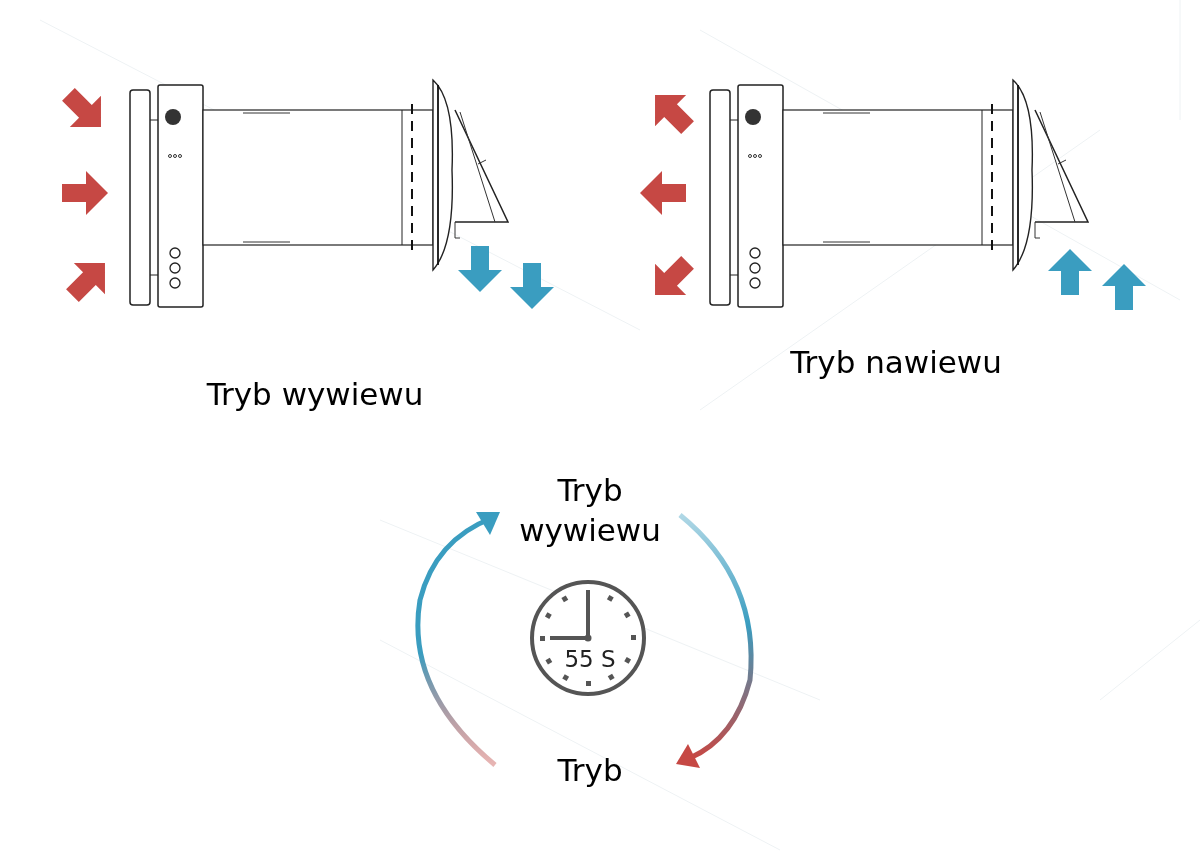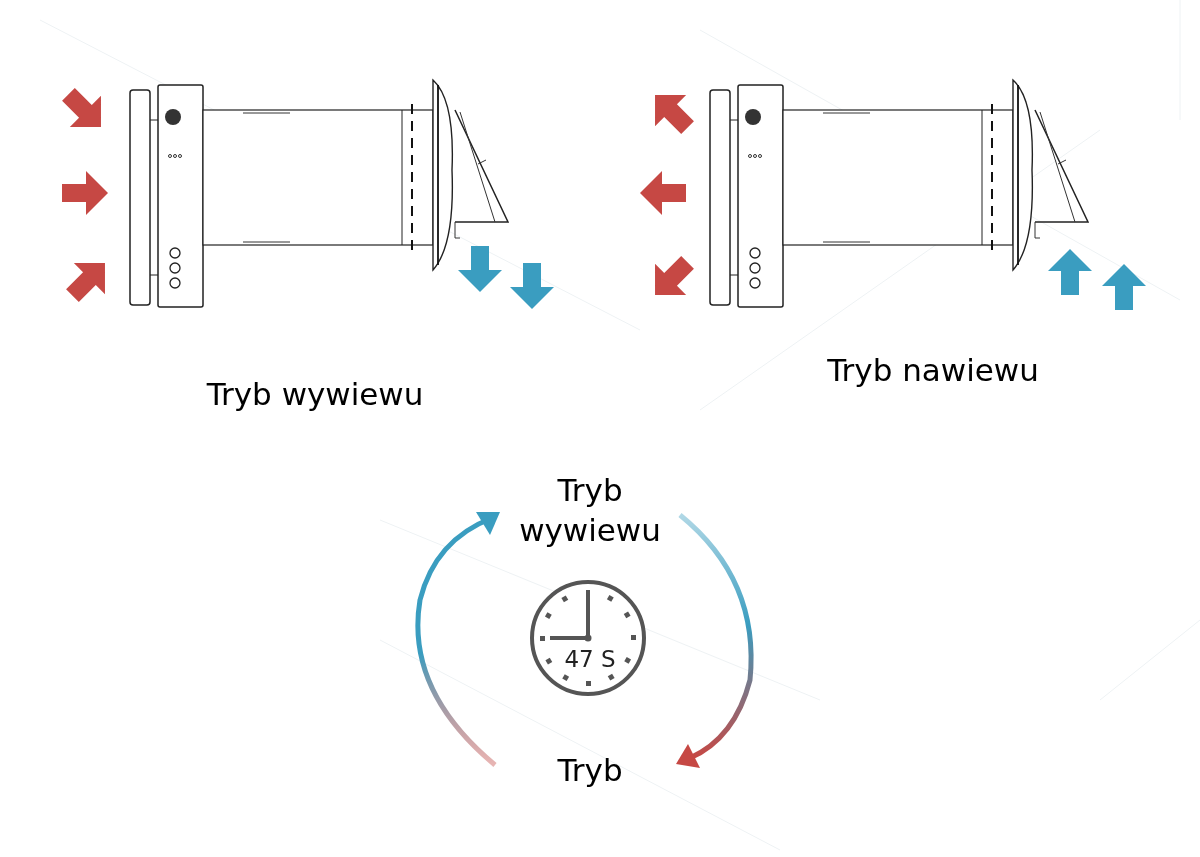--- a/index.html
+++ b/index.html
@@ -114,22 +114,22 @@
       <rect x="-3" y="-48" width="5" height="5" transform="rotate(300)"></rect>
       <rect x="-3" y="-48" width="5" height="5" transform="rotate(330)"></rect>
     </g>
     <line x1="0" y1="0" x2="0" y2="-48" stroke="#555" stroke-width="4"></line>
     <line x1="0" y1="0" x2="-38" y2="0" stroke="#555" stroke-width="4"></line>
     <circle r="3.5" fill="#555"></circle>
   </g>
 </svg>
 
 <div class="label" style="left:170px; top:342px; width:290px;margin-top:32px;">Tryb wywiewu</div>
-<div class="label" style="left:793px; top:342px; width:280px;margin-top:8px;">Tryb nawiewu</div>
+<div class="label" style="left:756px; top:342px; width:280px;">Tryb nawiewu</div>
 
 <div class="label" style="left:480px; top:470px; width:220px;">
   <div>Tryb</div>
   <div>wywiewu</div>
 </div>
 <div class="label" style="left:480px; top:750px; width:220px;">
   <div>Tryb</div>
 </div>
-<div class="label" style="left:548px; top:645px; width:84px; font-size:23px; color:#222;">47 S</div>
+<div class="label" style="left:548px; top:645px; width:84px; font-size:23px; color:#222;">55 S</div>
 
 </body></html>

